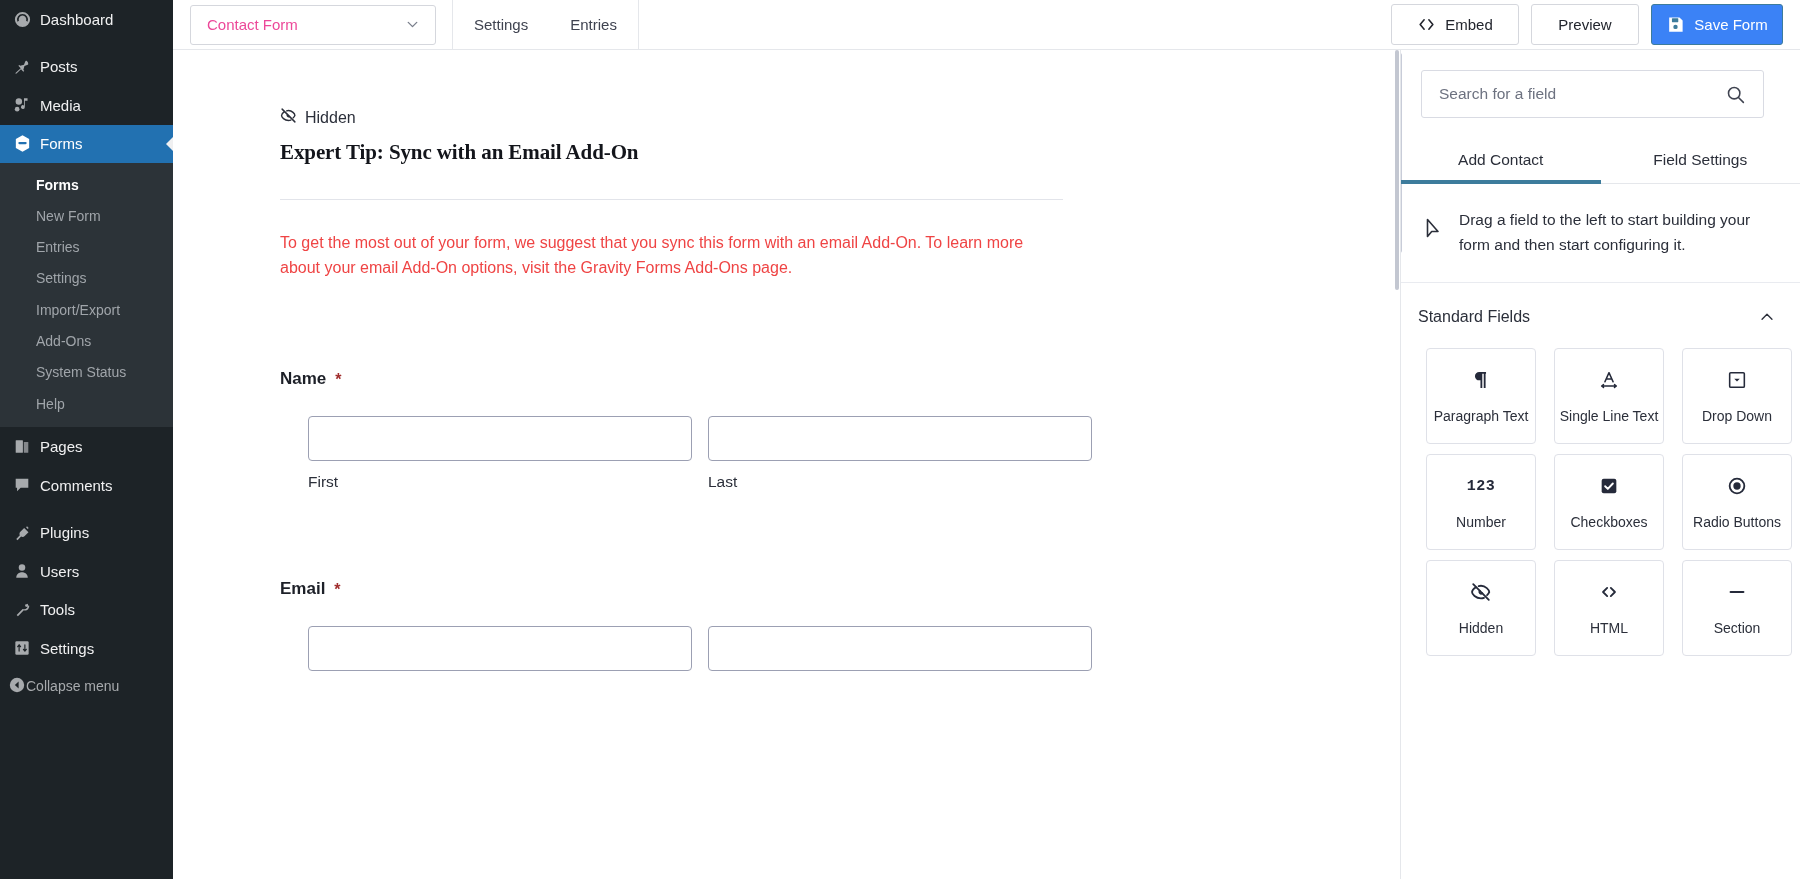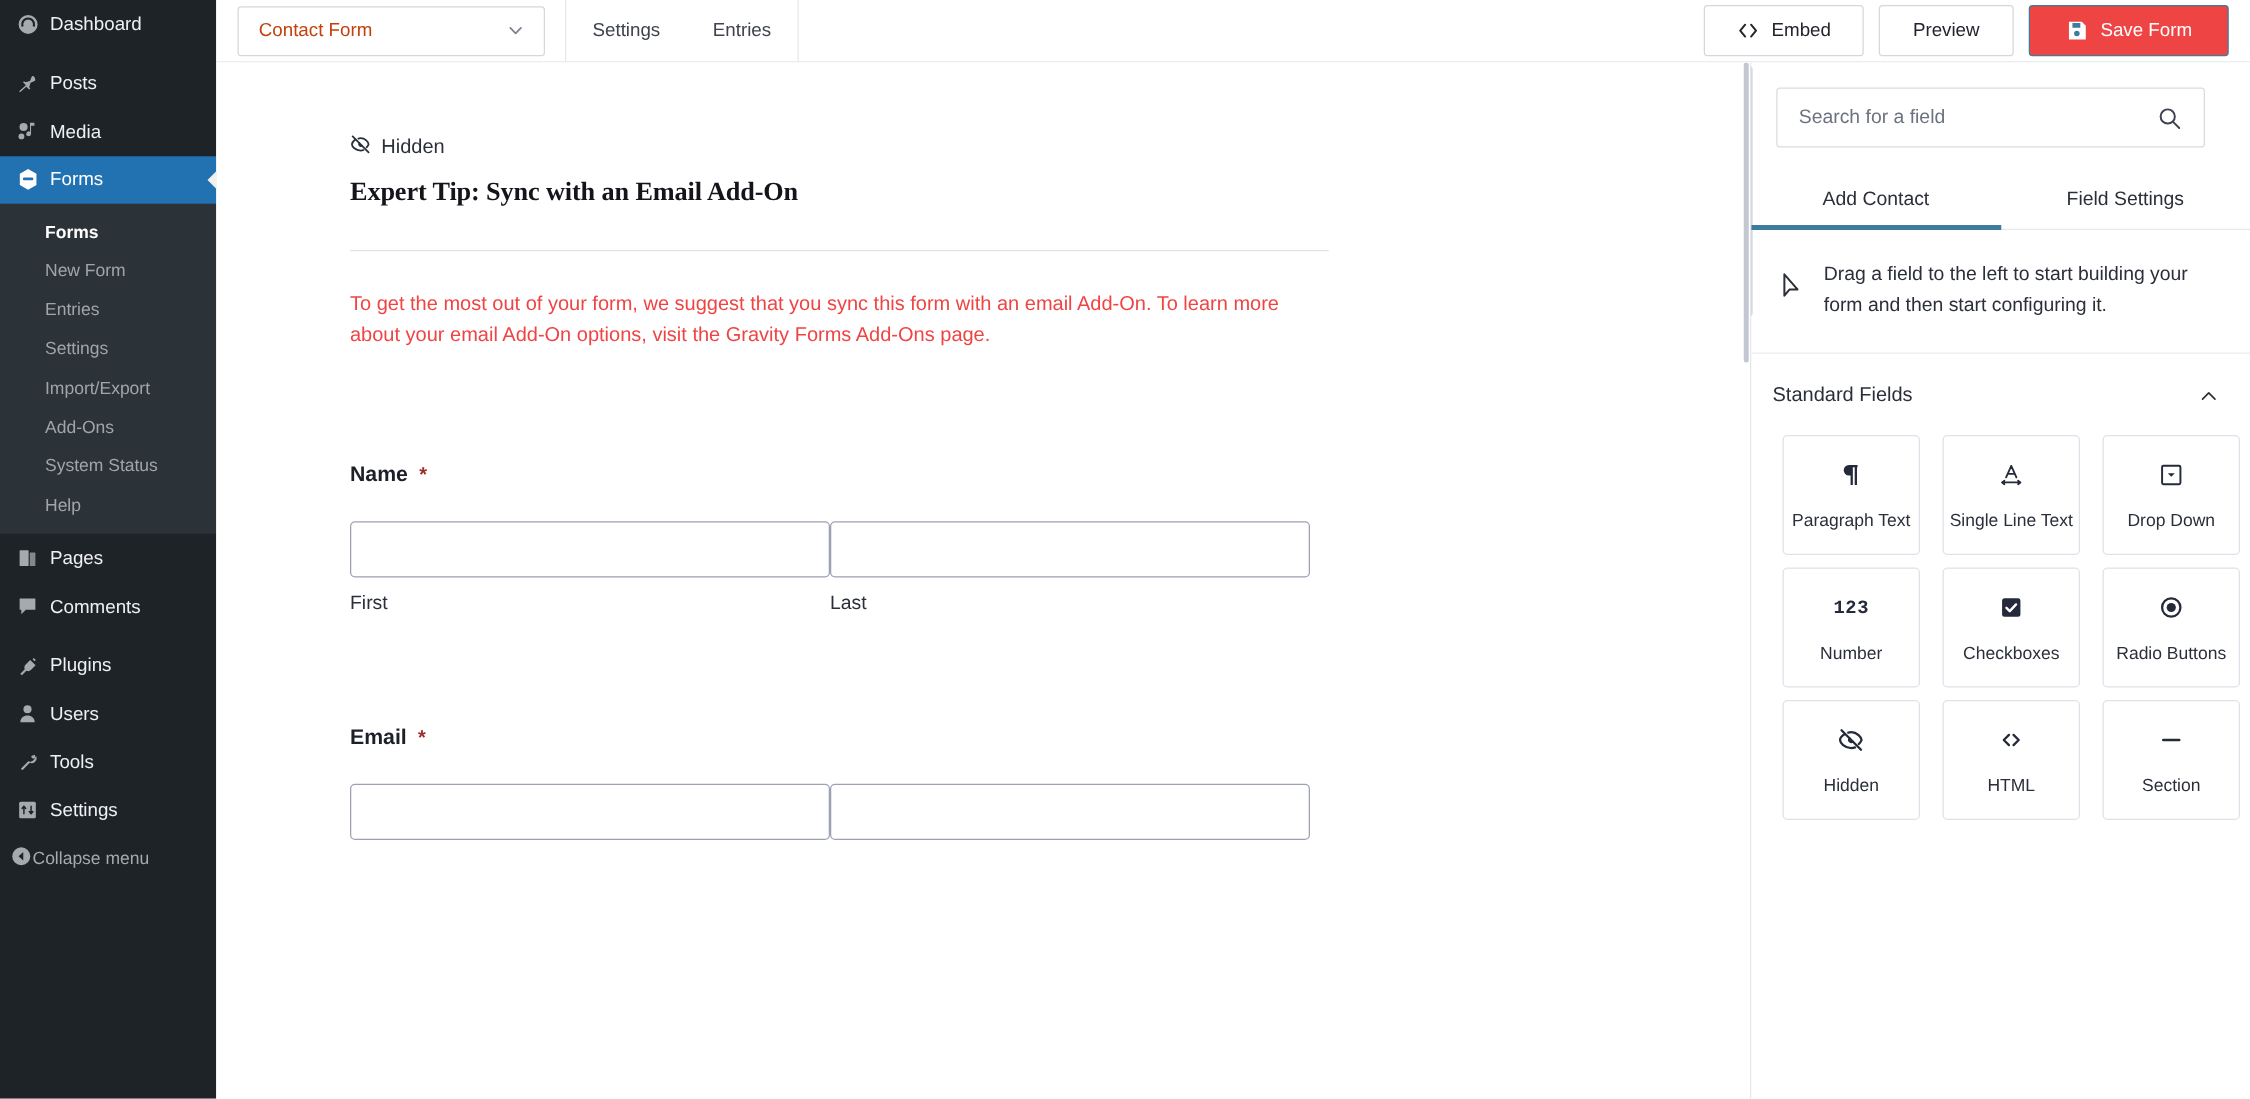--- a/index.html
+++ b/index.html
@@ -82,21 +82,21 @@
     display: flex; align-items: center;
     position: relative;
   }
   .form-select-wrap { padding: 0 16px 0 17px; }
   .form-select {
     width: 246px; height: 40px;
     border: 1px solid #d5d7dd; border-radius: 3px;
     background: #fff;
     display: flex; align-items: center; justify-content: space-between;
     padding: 0 14px 0 16px;
-    font-size: 15px; color: #c2410c;
+    font-size: 15px; color: #ec4899;
     cursor: pointer;
   }
   .form-select .chev { color: #7a7f8c; display:flex; }
   .tb-divider { width: 1px; align-self: stretch; background: #e5e7eb; }
   .tb-tabs { display: flex; align-items: center; height: 100%; padding: 0 0 0 0; }
   .tb-tab {
     font-size: 15px; color: #3f4350;
     padding: 0 21px; height: 100%;
     display: flex; align-items: center; cursor: pointer;
   }
@@ -107,22 +107,22 @@
   .btn {
     height: 41px; border-radius: 3px;
     display: flex; align-items: center; justify-content: center;
     font-size: 15px; cursor: pointer; gap: 9px;
     border: 1px solid #d5d7dd; background: #fff; color: #22252d;
     padding: 0 20px;
   }
   .btn-embed { width: 128px; padding: 0; }
   .btn-preview { width: 108px; padding: 0; }
   .btn-save {
-    background: #ef4444; border-color: #3d7c9c; color: #fff;
-    width: 160px; padding: 0; font-size: 15px;
+    background: #3b82f6; border-color: #3d7c9c; color: #fff;
+    width: 132px; padding: 0; font-size: 15px;
   }
   .btn .ic { display: flex; align-items: center; }
 
   
   .body-row { flex: 1 1 auto; display: flex; min-height: 0; }
 
   
   .editor {
     flex: 1 1 auto; background: #fff;
     position: relative; overflow: hidden; min-width: 0;
@@ -151,21 +151,21 @@
     margin-top: 31px; width: 757px;
     font-size: 16px; line-height: 1.56; color: #ef4444;
   }
 
   .field-block { margin-top: 88px; }
   .field-label {
     font-size: 17px; font-weight: bold; color: #1d2028;
     display: flex; align-items: flex-end; gap: 9px;
   }
   .req { color: #a02c2c; font-size: 16px; font-weight: bold; }
-  .field-cols { display: flex; gap: 0; margin-top: 27px; }
+  .field-cols { display: flex; gap: 16px; margin-top: 27px; margin-left: 28px; }
   .field-col { width: 384px; }
   .field-input {
     height: 45px; width: 100%;
     border: 1px solid #9ca0b3; border-radius: 4px;
     background: #fff;
   }
   .field-sub { margin-top: 12px; font-size: 15.5px; color: #2b2f3a; }
 
   
   .rpanel {

